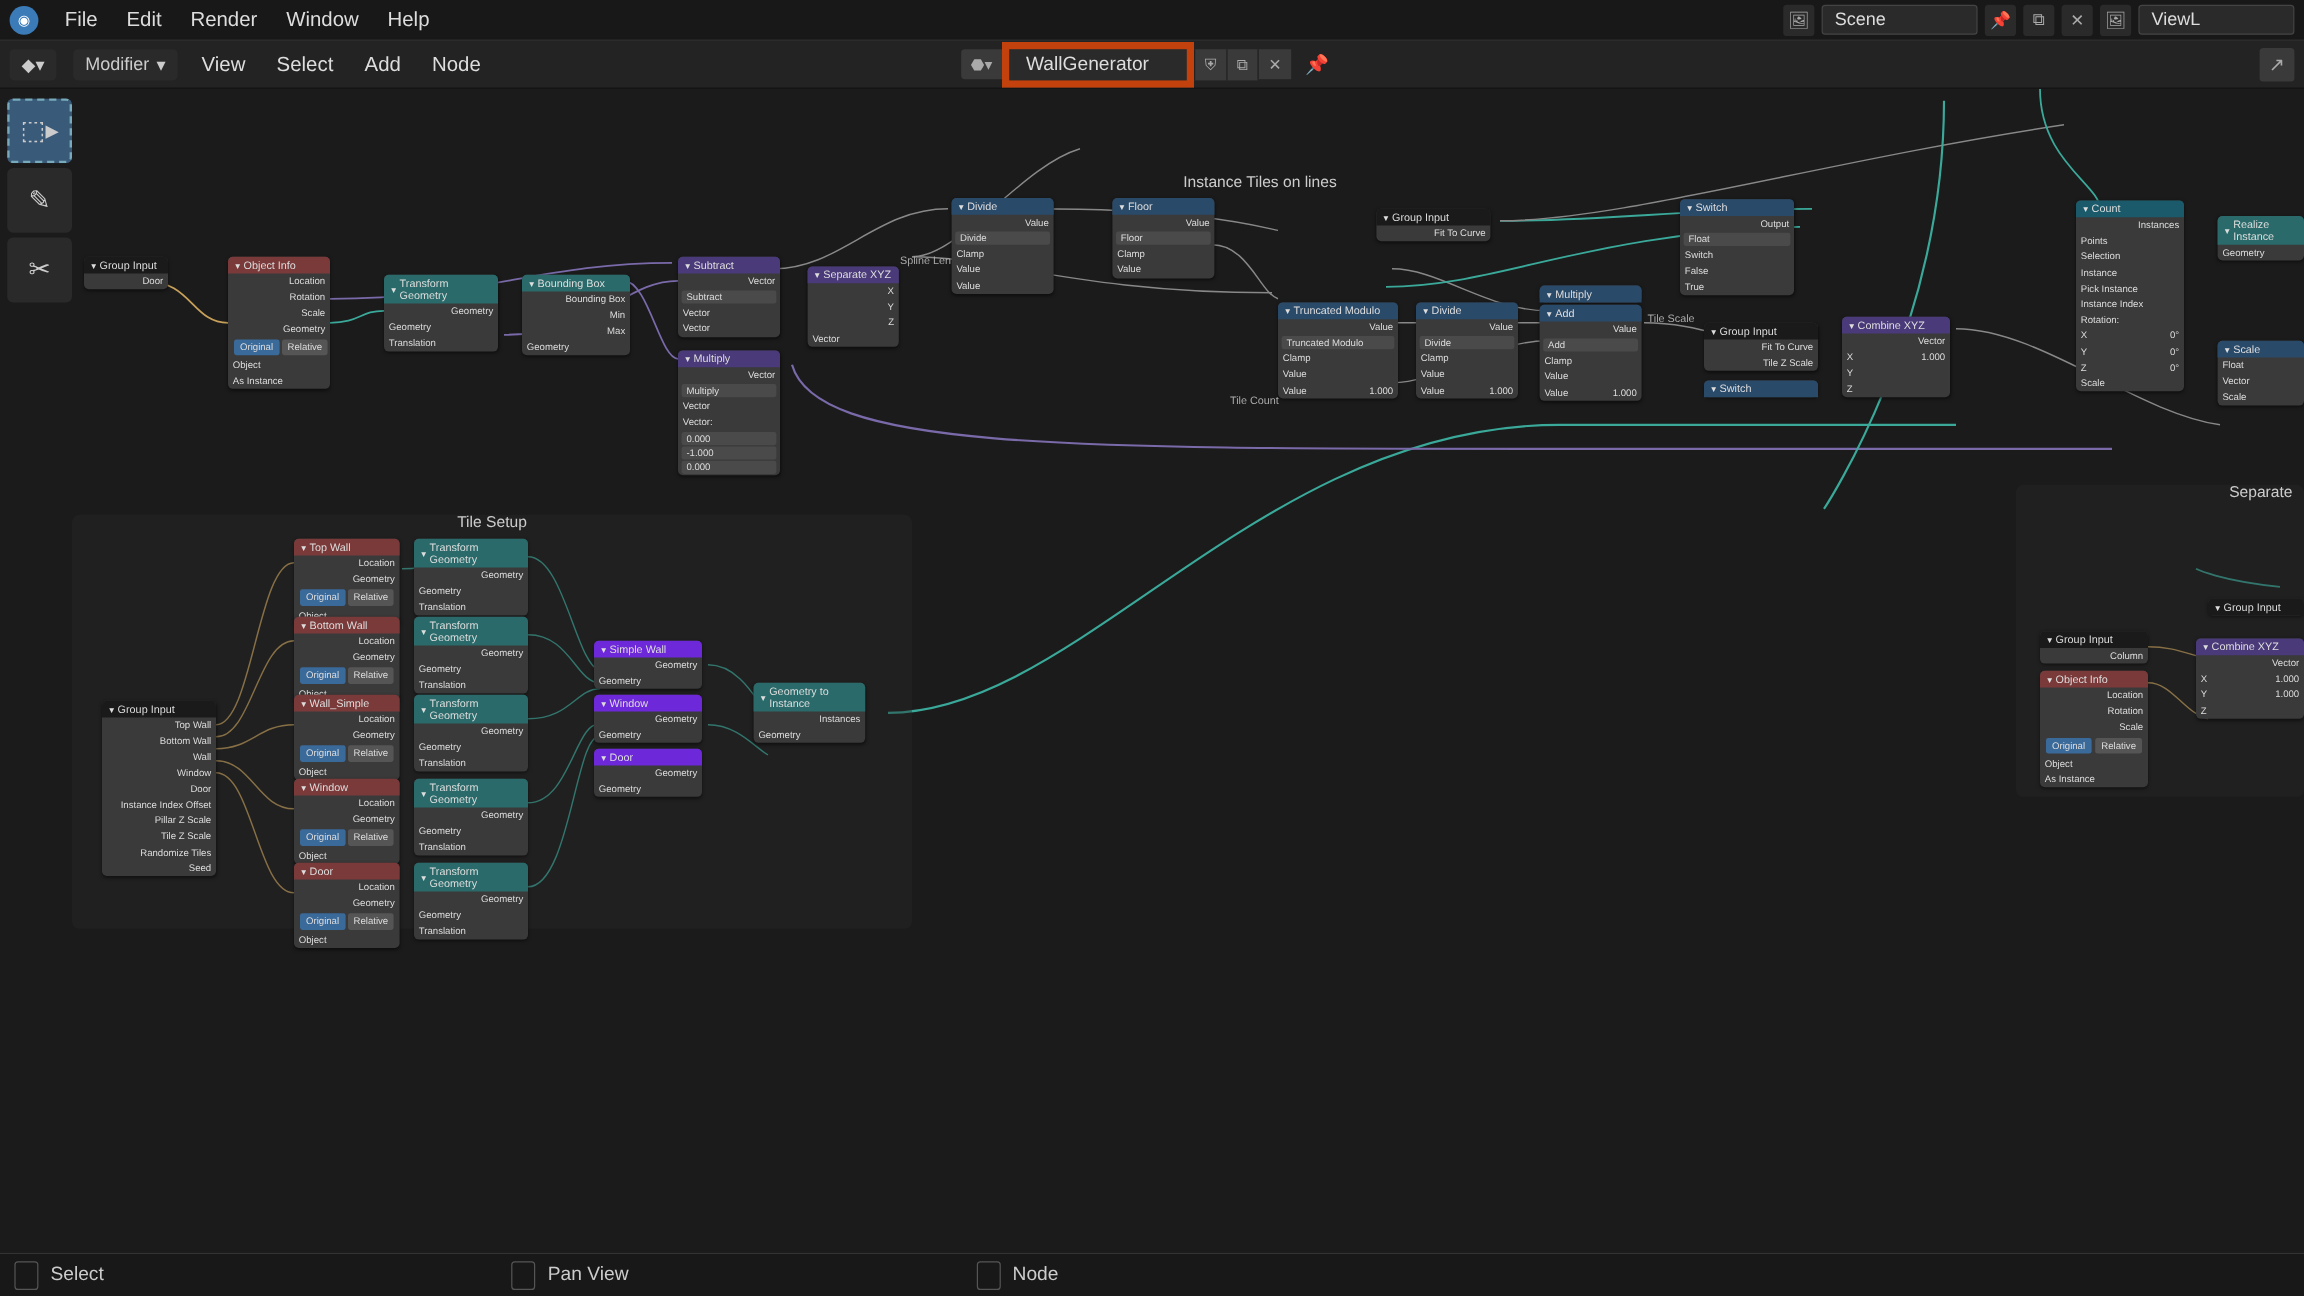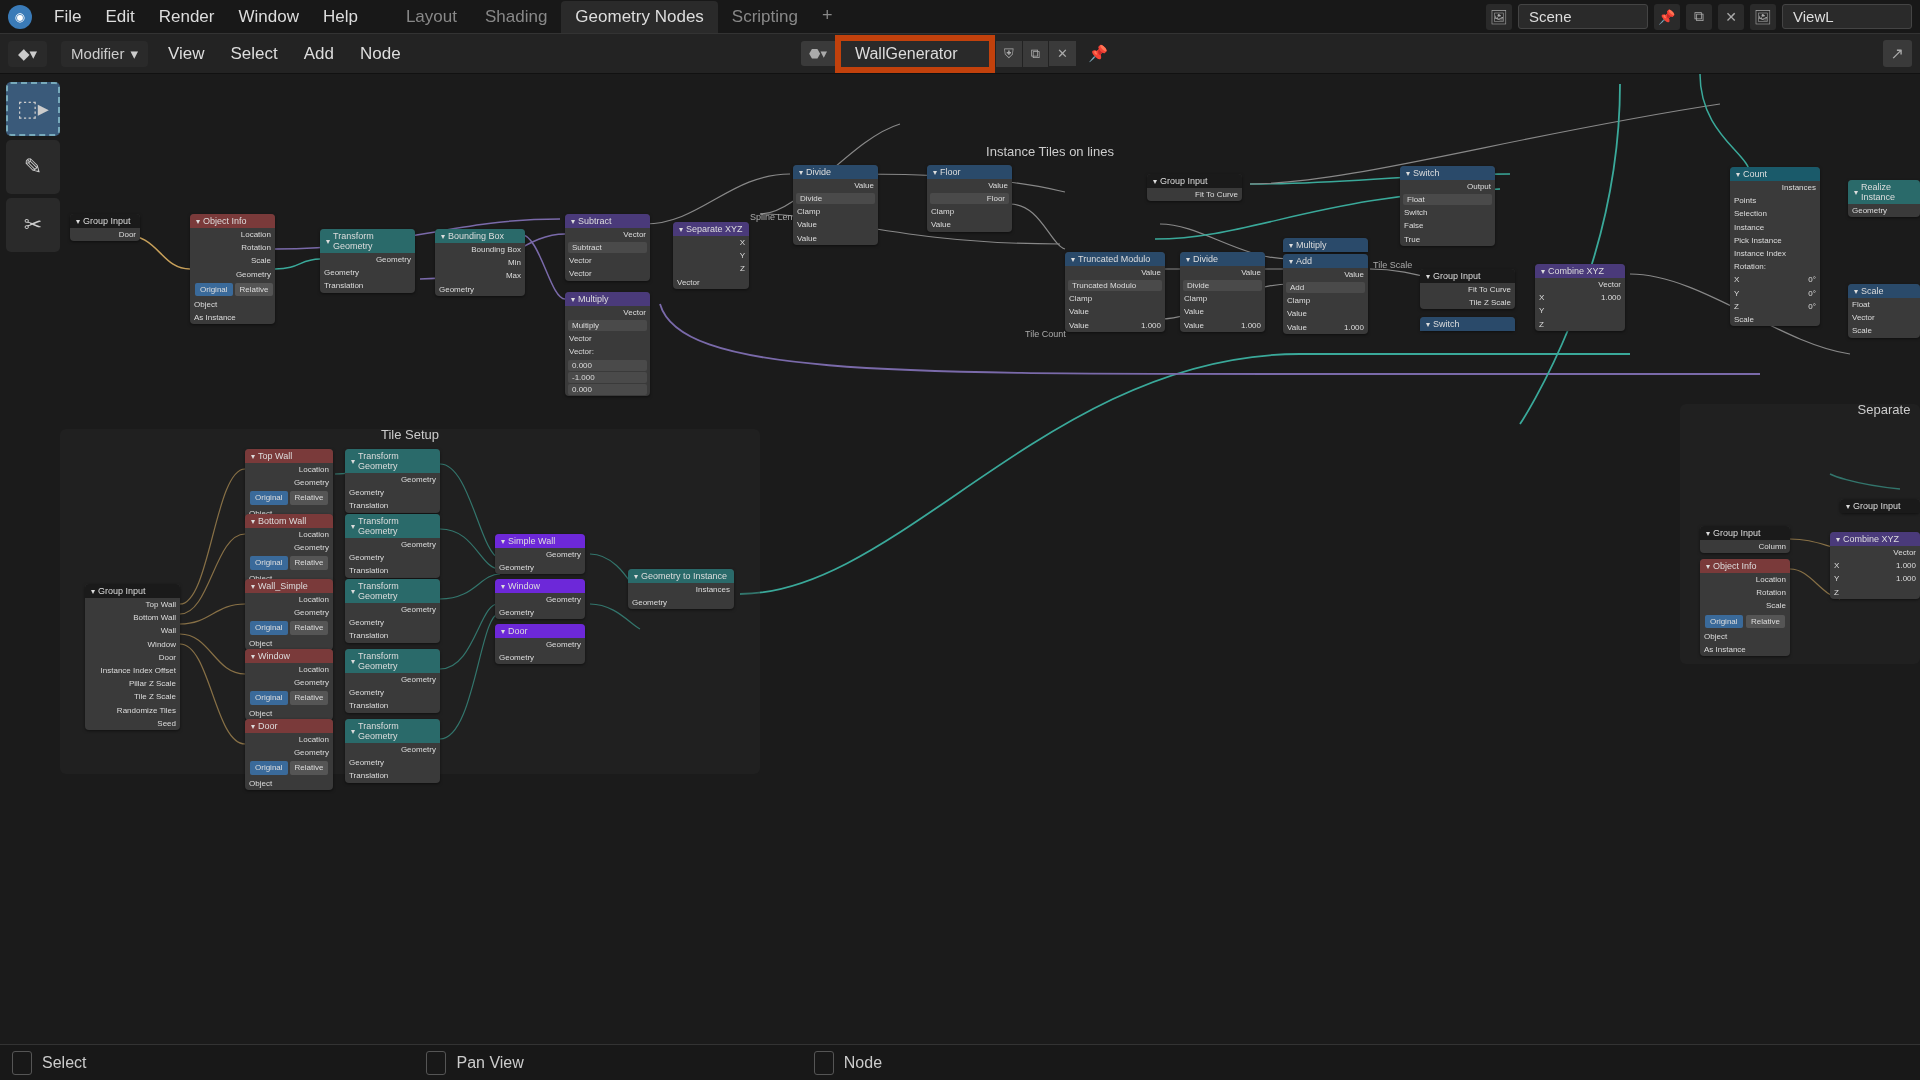--- a/index.html
+++ b/index.html
@@ -70,27 +70,20 @@
 </head>
 <body>
 
 <div class="menubar">
   <div class="logo">◉</div>
   <div class="menu-item">File</div>
   <div class="menu-item">Edit</div>
   <div class="menu-item">Render</div>
   <div class="menu-item">Window</div>
   <div class="menu-item">Help</div>
-  <div class="tabs">
-    <div class="tab">Layout</div>
-    <div class="tab">Shading</div>
-    <div class="tab active">Geometry Nodes</div>
-    <div class="tab">Scripting</div>
-    <div class="plus">+</div>
-  </div>
   <div class="right">
     <div class="icon-btn">🖼</div>
     <div class="scene-box">Scene</div>
     <div class="icon-btn">📌</div>
     <div class="icon-btn">⧉</div>
     <div class="icon-btn">✕</div>
     <div class="icon-btn">🖼</div>
     <div class="scene-box">ViewL</div>
   </div>
 </div>
@@ -223,21 +216,21 @@
 
   <div class="node" style="left:793px; top:91px; width:85px;">
     <div class="node-hdr h-dblue">Divide</div>
     <div class="node-row r">Value</div>
     <div class="node-val">Divide</div>
     <div class="node-row l">Clamp</div>
     <div class="node-row l">Value</div>
     <div class="node-row l">Value</div>
   </div>
 
-  <div class="node" style="left:927px; top:91px; width:85px;text-align:right;">
+  <div class="node" style="left:927px; top:91px; width:85px;">
     <div class="node-hdr h-dblue">Floor</div>
     <div class="node-row r">Value</div>
     <div class="node-val">Floor</div>
     <div class="node-row l">Clamp</div>
     <div class="node-row l">Value</div>
   </div>
 
   <div class="node" style="left:1147px; top:100px; width:95px;">
     <div class="node-hdr h-black">Group Input</div>
     <div class="node-row r">Fit To Curve</div>
@@ -461,21 +454,21 @@
     <div class="node-hdr h-green">Window</div>
     <div class="node-row r">Geometry</div>
     <div class="node-row l">Geometry</div>
   </div>
   <div class="node" style="left:495px; top:550px; width:90px;">
     <div class="node-hdr h-green">Door</div>
     <div class="node-row r">Geometry</div>
     <div class="node-row l">Geometry</div>
   </div>
 
-  <div class="node" style="left:628px; top:495px; width:106px;">
+  <div class="node" style="left:628px; top:495px; width:93px;">
     <div class="node-hdr h-teal">Geometry to Instance</div>
     <div class="node-row r">Instances</div>
     <div class="node-row l">Geometry</div>
   </div>
 
   <div class="frame" style="left:1680px; top:330px; width:240px; height:260px;">
     <div class="frame-label" style="left:85%;">Separate</div>
   </div>
 
   <div class="node" style="left:1840px; top:425px; width:80px;">

